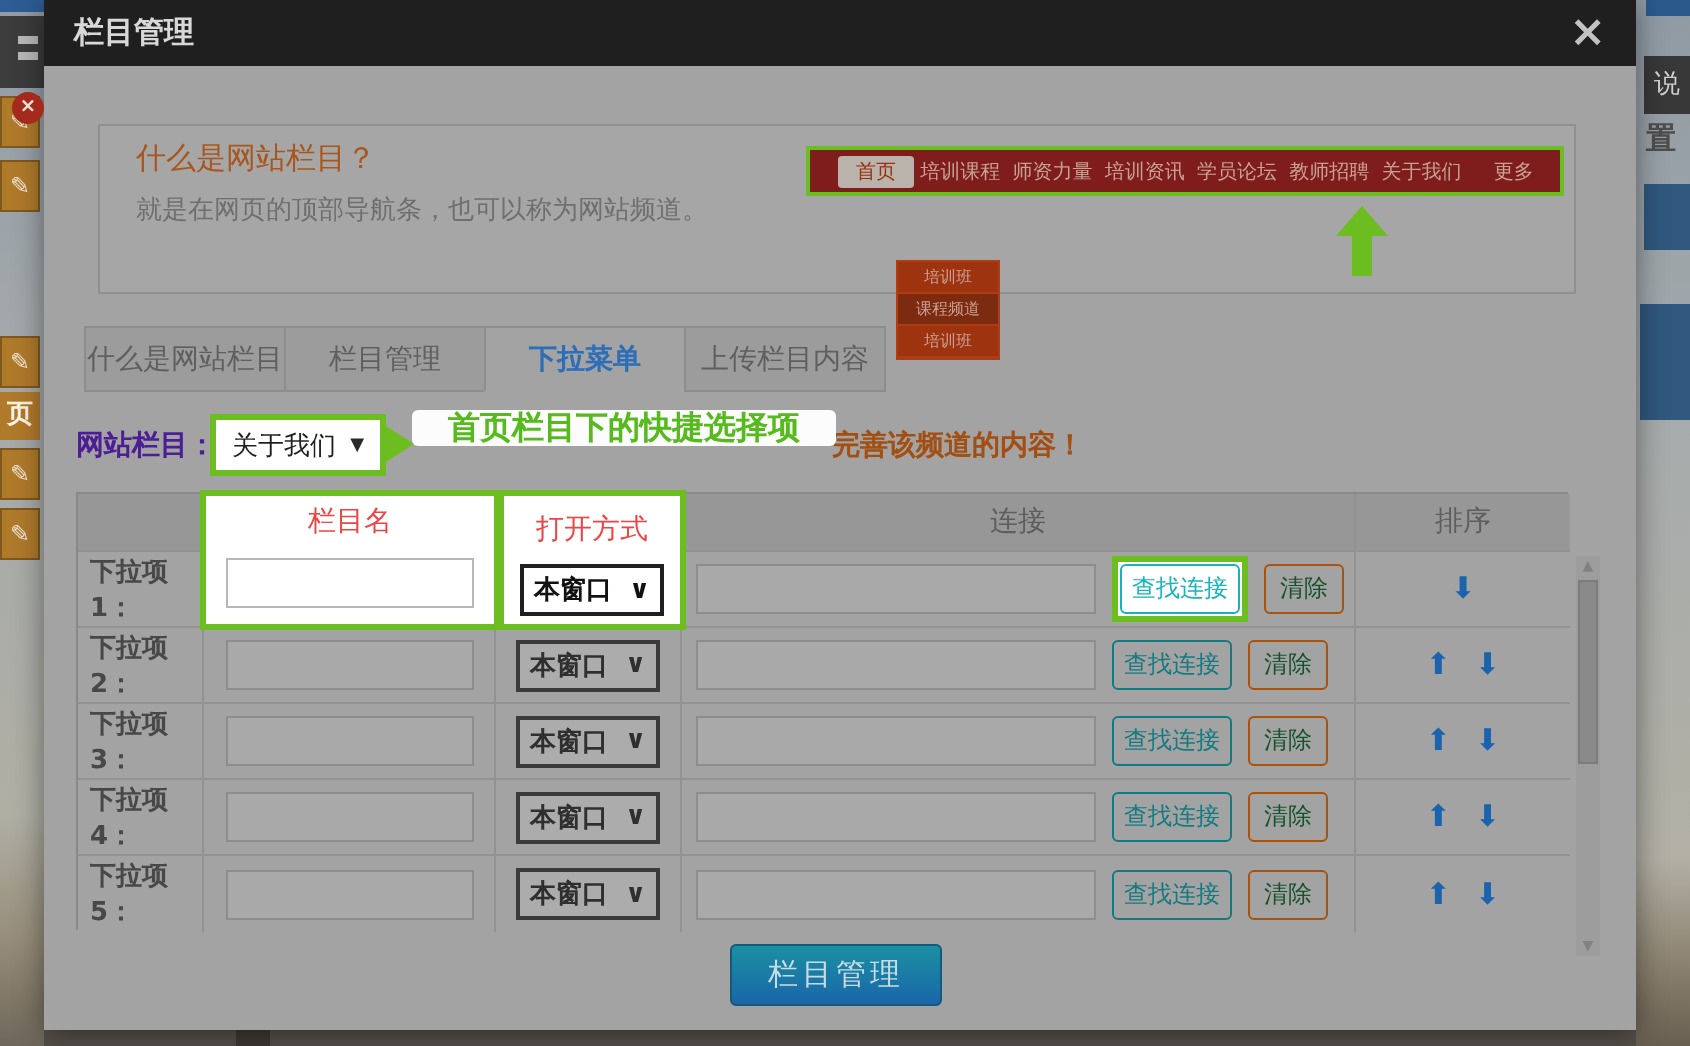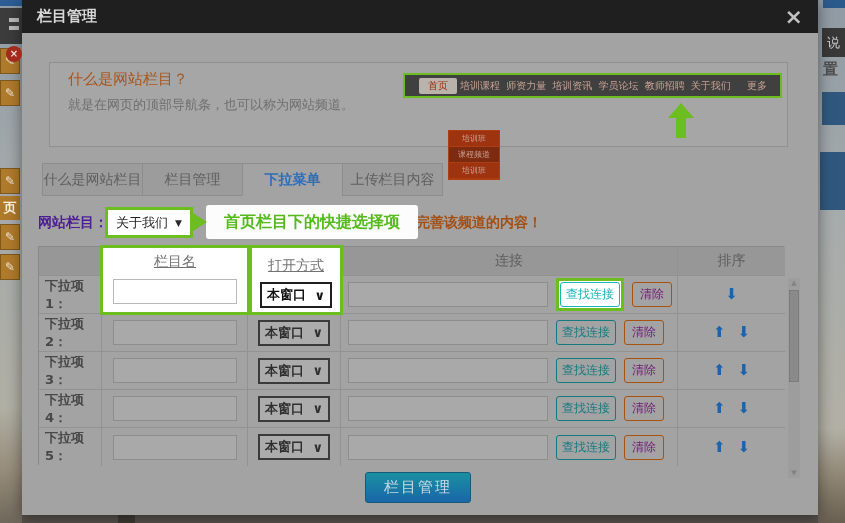--- a/index.html
+++ b/index.html
@@ -38,21 +38,21 @@
     display:flex;align-items:center;justify-content:space-between;padding:0 15px;box-sizing:border-box;}
   .titlebar .title{color:#d8d8d8;font-size:15px;font-weight:bold;}
   .titlebar .close{color:#c2c2c2;font-size:22px;font-weight:bold;line-height:1;cursor:pointer;}
   
   .info{position:absolute;left:27px;top:62px;width:739px;height:85px;background:#a6a6a6;
     border:1px solid #909090;box-sizing:border-box;}
   .info-heading{position:absolute;left:46px;top:70px;color:#a9561c;font-size:15px;font-weight:normal;}
   .info-desc{position:absolute;left:46px;top:96px;color:#6f6f6f;font-size:13px;}
   
   .nav-preview{position:absolute;left:381px;top:73px;width:379px;height:25px;z-index:3;
-    border:2px solid #6cbd1f;background:#404040;display:flex;align-items:center;box-sizing:border-box;}
+    border:2px solid #6cbd1f;background:#7f1d1d;display:flex;align-items:center;box-sizing:border-box;}
   .np-pill{margin-left:14px;background:#bab3ab;color:#9c2e0c;font-size:10px;padding:1px 9px;border-radius:2px;}
   .np-item{flex:1;text-align:center;color:#c9a193;font-size:10px;}
   .nav-drop{position:absolute;left:426px;top:98px;width:50px;z-index:2;border:1px solid #ae3d12;margin-top:32px;}
   .nd-item{height:15px;line-height:15px;text-align:center;background:#9e3310;color:#c9a193;
     font-size:8px;border-bottom:1px solid #ae3d12;}
   .nd-item.mid{background:#7c2a10;}
   .up-arrow-tri{position:absolute;left:646px;top:103px;width:0;height:0;z-index:2;
     border-left:13px solid transparent;border-right:13px solid transparent;border-bottom:15px solid #6cbd1f;}
   .up-arrow-stem{position:absolute;left:654px;top:117px;width:10px;height:21px;background:#6cbd1f;z-index:2;}
   
@@ -62,21 +62,21 @@
   .tab:first-child{margin-left:0;}
   .tab.active{background:#a3a3a3;color:#2e6db8;font-weight:bold;border-bottom-color:#a3a3a3;}
   
   .sel-label{position:absolute;left:16px;top:214px;font-size:14px;font-weight:bold;color:#4c1d95;}
   .chan-select{position:absolute;left:83px;top:207px;width:88px;height:31px;background:#fff;
     border:3px solid #6cbd1f;box-sizing:border-box;display:flex;align-items:center;
     justify-content:space-between;padding:0 8px;font-size:13px;color:#1e1e1e;cursor:pointer;z-index:6;}
   .chan-caret{font-size:9px;color:#2a2a2a;}
   .tip-arrow{position:absolute;left:171px;top:213px;width:0;height:0;z-index:7;
     border-top:9px solid transparent;border-bottom:9px solid transparent;border-left:14px solid #6cbd1f;}
-  .tooltip{position:absolute;left:184px;top:205px;width:212px;height:34px;background:#fcfcfc;
+  .tooltip{position:absolute;left:184px;top:205px;width:212px;height:18px;background:#fcfcfc;
     border-radius:3px;color:#55bb1c;font-weight:bold;font-size:16px;display:flex;align-items:center;
     justify-content:center;z-index:6;white-space:nowrap;}
   .hint{position:absolute;left:394px;top:214px;font-size:14px;font-weight:bold;color:#a34e12;z-index:1;white-space:nowrap;}
   
   .tbl{position:absolute;left:16px;top:246px;width:746px;height:219px;display:grid;
     grid-template-columns:63px 146px 93px 337px 107px;grid-template-rows:29px repeat(5,38px);
     border:1px solid #898989;box-sizing:border-box;}
   .cell{box-sizing:border-box;border-right:1px solid #929292;border-bottom:1px solid #929292;
     display:flex;align-items:center;justify-content:center;background:#a3a3a3;}
   .cell.last{border-right:none;}
@@ -84,30 +84,30 @@
   .th{background:#979797;color:#5e5e5e;font-size:14px;}
   .row-label{justify-content:flex-start;padding-left:6px;font-weight:bold;font-size:13px;color:#484848;}
   .dim-input{width:124px;height:25px;background:#a9a9a9;border:1px solid #8d8d8d;box-sizing:border-box;}
   .dim-select{width:72px;height:26px;border:2px solid #3a3a3a;background:#acacac;color:#2f2f2f;
     display:flex;align-items:center;justify-content:space-between;padding:0 5px;box-sizing:border-box;
     font-size:13px;font-weight:bold;cursor:pointer;}
   .link-cell{justify-content:flex-start;padding-left:7px;gap:8px;}
   .link-input{width:200px;height:25px;background:#a9a9a9;border:1px solid #8d8d8d;box-sizing:border-box;}
   .btn-find{color:#157a80;border:1px solid #157a80;background:transparent;padding:3px 5px;
     font-size:12px;border-radius:3px;cursor:pointer;white-space:nowrap;}
-  .btn-clear{color:#701a75;border:1px solid #a8520f;background:transparent;padding:3px 7px;
+  .btn-clear{color:#14532d;border:1px solid #a8520f;background:transparent;padding:3px 7px;
     font-size:12px;border-radius:3px;cursor:pointer;white-space:nowrap;}
   .sort-cell{gap:12px;}
   .arrow{color:#1c63ad;font-size:15px;cursor:pointer;line-height:1;}
   
   .hl-box{position:absolute;background:#fff;border:3px solid #6cbd1f;box-sizing:border-box;z-index:5;
     display:flex;flex-direction:column;align-items:center;}
   .hl-name{left:61px;top:-2px;width:150px;height:70px;}
   .hl-mode{left:210px;top:-2px;width:94px;height:70px;justify-content:center;}
-  .hl-head{height:26px;line-height:26px;color:#737373;font-size:14px;text-decoration:underline;}
+  .hl-head{height:26px;line-height:26px;color:#ef4444;font-size:14px;}
   .hl-input{width:124px;height:25px;border:1px solid #b8b8b8;background:#fff;margin-top:5px;box-sizing:border-box;}
   .hl-select{width:72px;height:26px;border:2px solid #1f1f1f;background:#fff;color:#111;margin-top:4px;
     display:flex;align-items:center;justify-content:space-between;padding:0 5px;box-sizing:border-box;
     font-size:13px;font-weight:bold;cursor:pointer;}
   .hl-wrap{border:3px solid #6cbd1f;background:#fff;padding:1px;display:inline-block;}
   .btn-find.bright{color:#16b3ba;border-color:#16b3ba;background:#fff;}
   
   .sbar{position:absolute;left:766px;top:278px;width:12px;height:200px;background:#9d9d9d;}
   .sbar .tri{position:absolute;left:0;width:12px;text-align:center;font-size:7px;color:#828282;cursor:pointer;}
   .sbar .tri.up{top:1px;} .sbar .tri.down{bottom:1px;}

